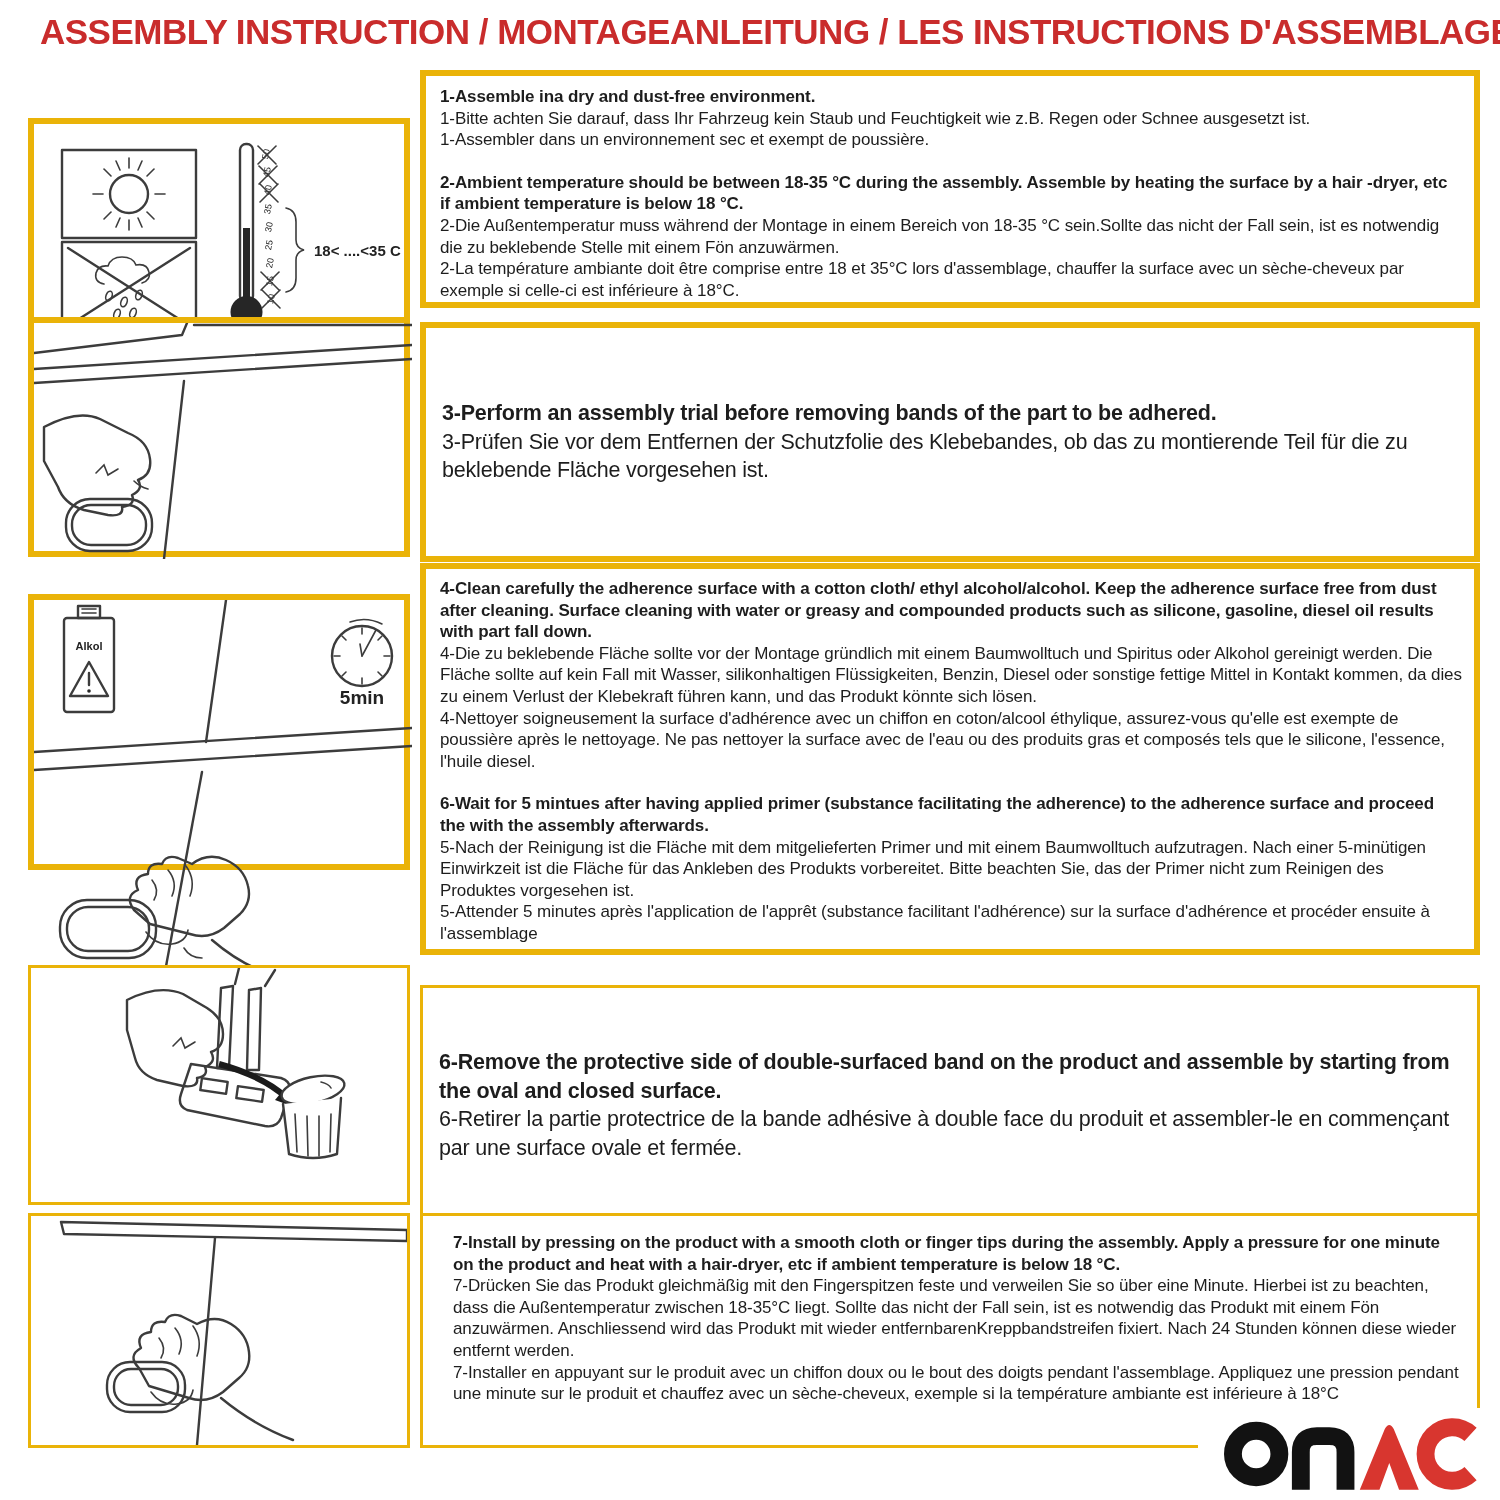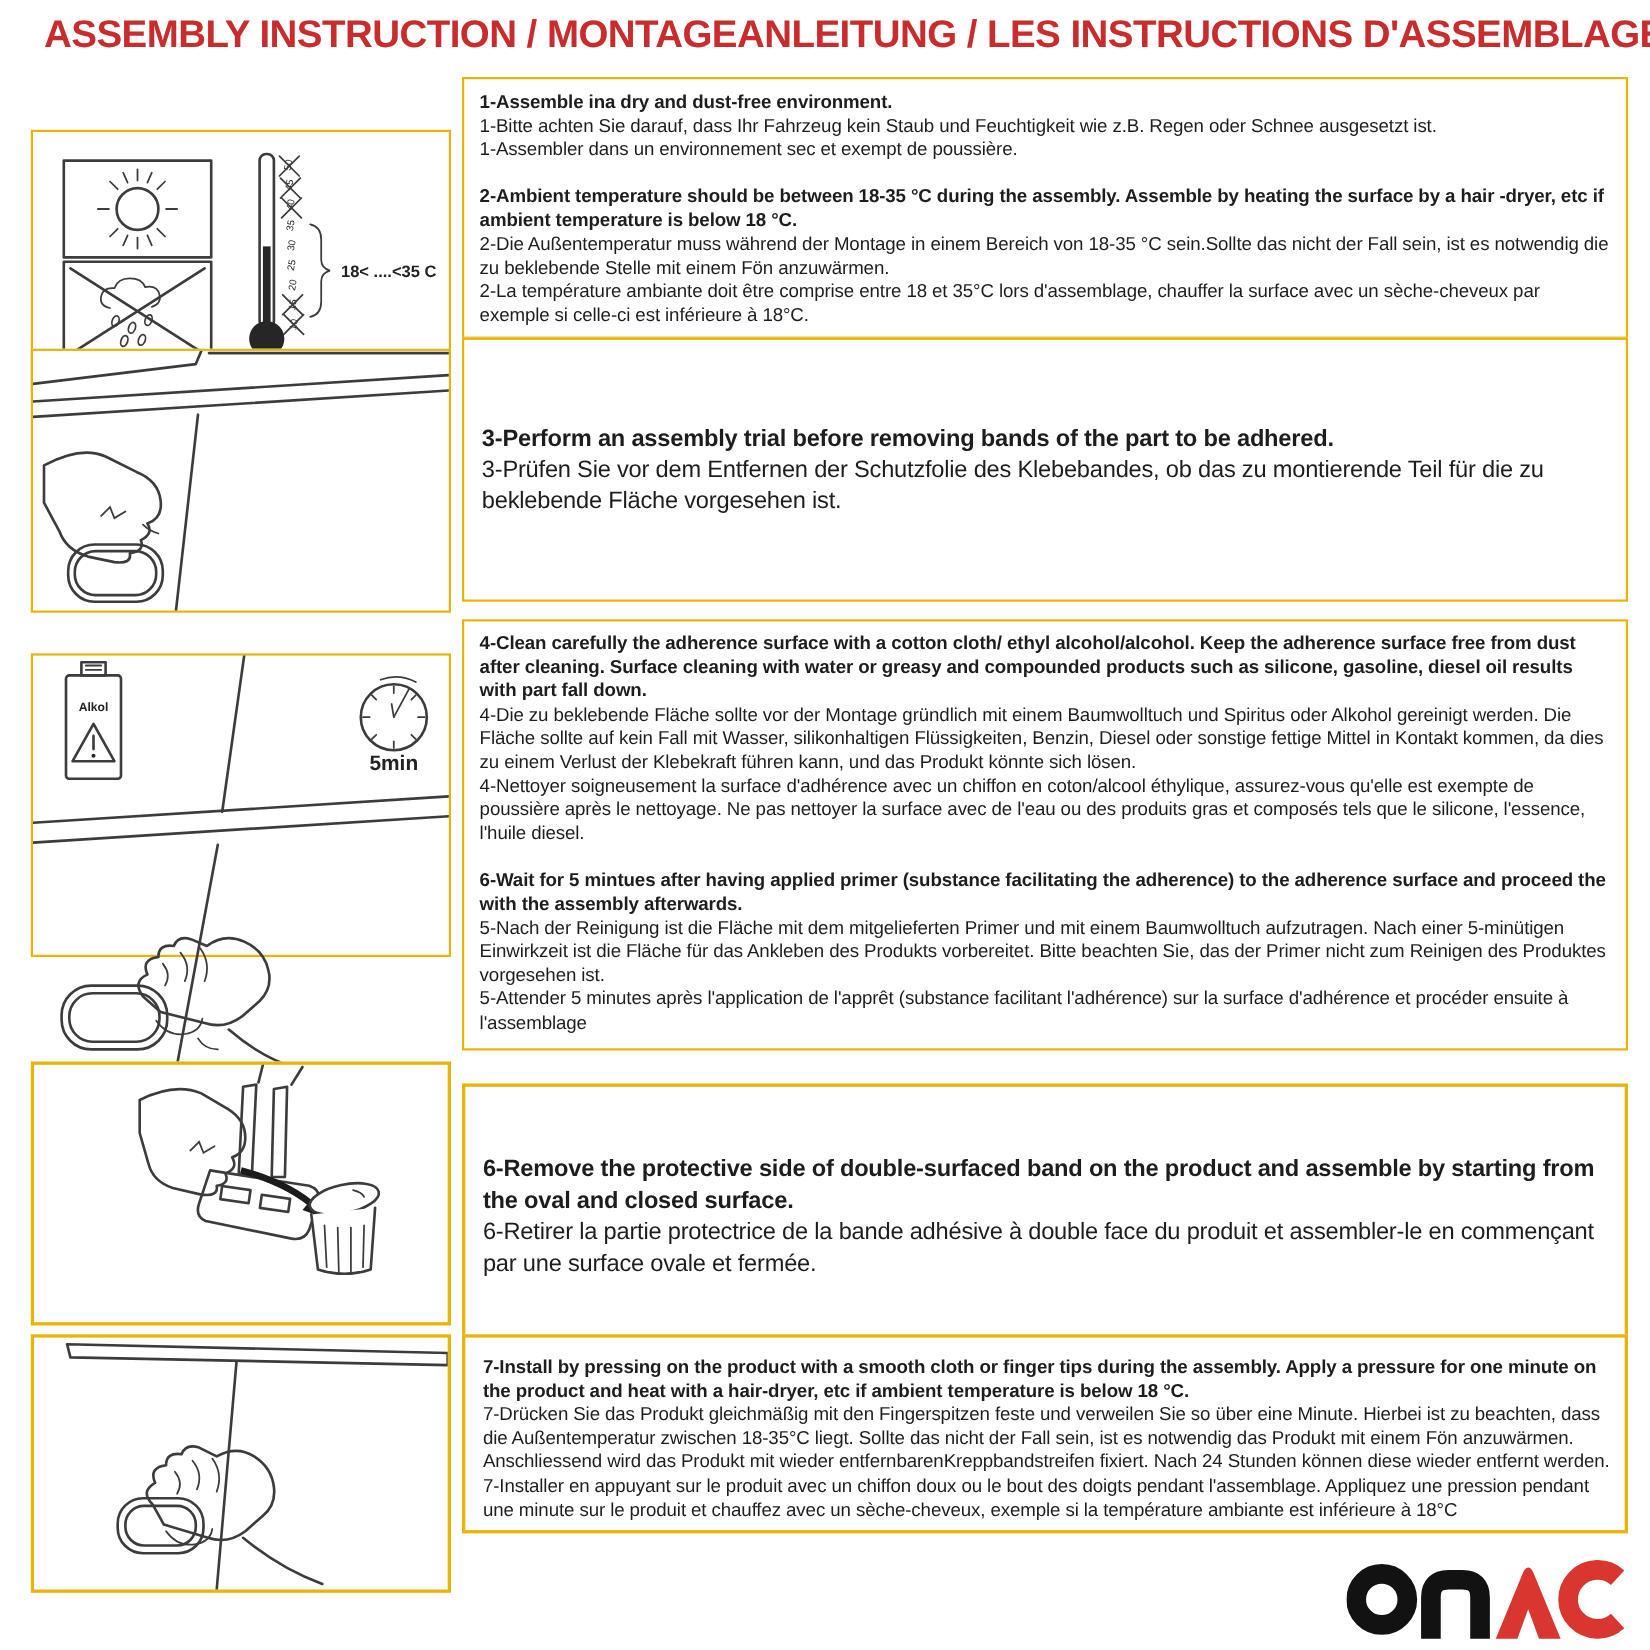--- a/index.html
+++ b/index.html
@@ -6,34 +6,34 @@
   body{
     width:1500px;height:1500px;position:relative;overflow:hidden;
     font-family:"Liberation Sans","DejaVu Sans",sans-serif;
     color:#1d1d1d;
   }
   .page-title{
     position:absolute;left:40px;top:12px;width:1440px;
     font-size:35px;font-weight:bold;letter-spacing:-0.5px;
     color:#c92c2c;white-space:nowrap;
   }
-  .box{position:absolute;border:2px solid #eab308;background:#fff;box-sizing:border-box;}
+  .box{position:absolute;border:6px solid #eab308;background:#fff;box-sizing:border-box;}
   .thickb{border-width:3px;}
   
   .il-1{left:28px;top:70px;width:382px;height:238px;margin-top:48px;}
   .il-2{left:28px;top:317px;width:382px;height:240px;}
   .il-3{left:28px;top:594px;width:382px;height:276px;}
   .il-4{left:28px;top:965px;width:382px;height:240px;}
   .il-5{left:28px;top:1213px;width:382px;height:235px;}
   
   .tx-1{left:420px;top:70px;width:1060px;height:238px;padding:10px 12px 8px 14px;}
-  .tx-2{left:420px;top:307px;width:1060px;height:240px;padding:8px 12px 8px 16px;display:flex;flex-direction:column;justify-content:center;}
+  .tx-2{left:420px;top:322px;width:1060px;height:240px;padding:8px 12px 8px 16px;display:flex;flex-direction:column;justify-content:center;}
   .tx-3{left:420px;top:563px;width:1060px;height:392px;padding:9px 12px 16px 14px;}
   .tx-4{left:420px;top:965px;width:1060px;height:240px;padding:8px 12px 8px 16px;display:flex;flex-direction:column;justify-content:center;margin-top:20px;}
-  .tx-5{left:420px;top:1213px;width:1060px;height:181px;padding:16px 12px 8px 16px;}
+  .tx-5{left:420px;top:1213px;width:1060px;height:235px;padding:16px 12px 8px 30px;}
   .txt p{margin:0;font-size:17px;line-height:21.6px;letter-spacing:-0.1px;}
   .txt p.b{font-weight:bold;}
   .txt p.gap{margin-top:21px;}
   .big p{font-size:21.5px;line-height:28.5px;letter-spacing:-0.2px;}
   svg{display:block;}
   .sk{stroke:#3c3c3c;stroke-width:2.4;fill:none;stroke-linecap:round;stroke-linejoin:round;}
   .skt{stroke:#3c3c3c;stroke-width:1.6;fill:none;stroke-linecap:round;}
   .fillb{fill:#262626;stroke:none;}
   .lbl{fill:#222;font-family:"Liberation Sans",sans-serif;}
   .logo-wrap{position:absolute;left:1198px;top:1408px;width:300px;height:92px;background:#fff;

